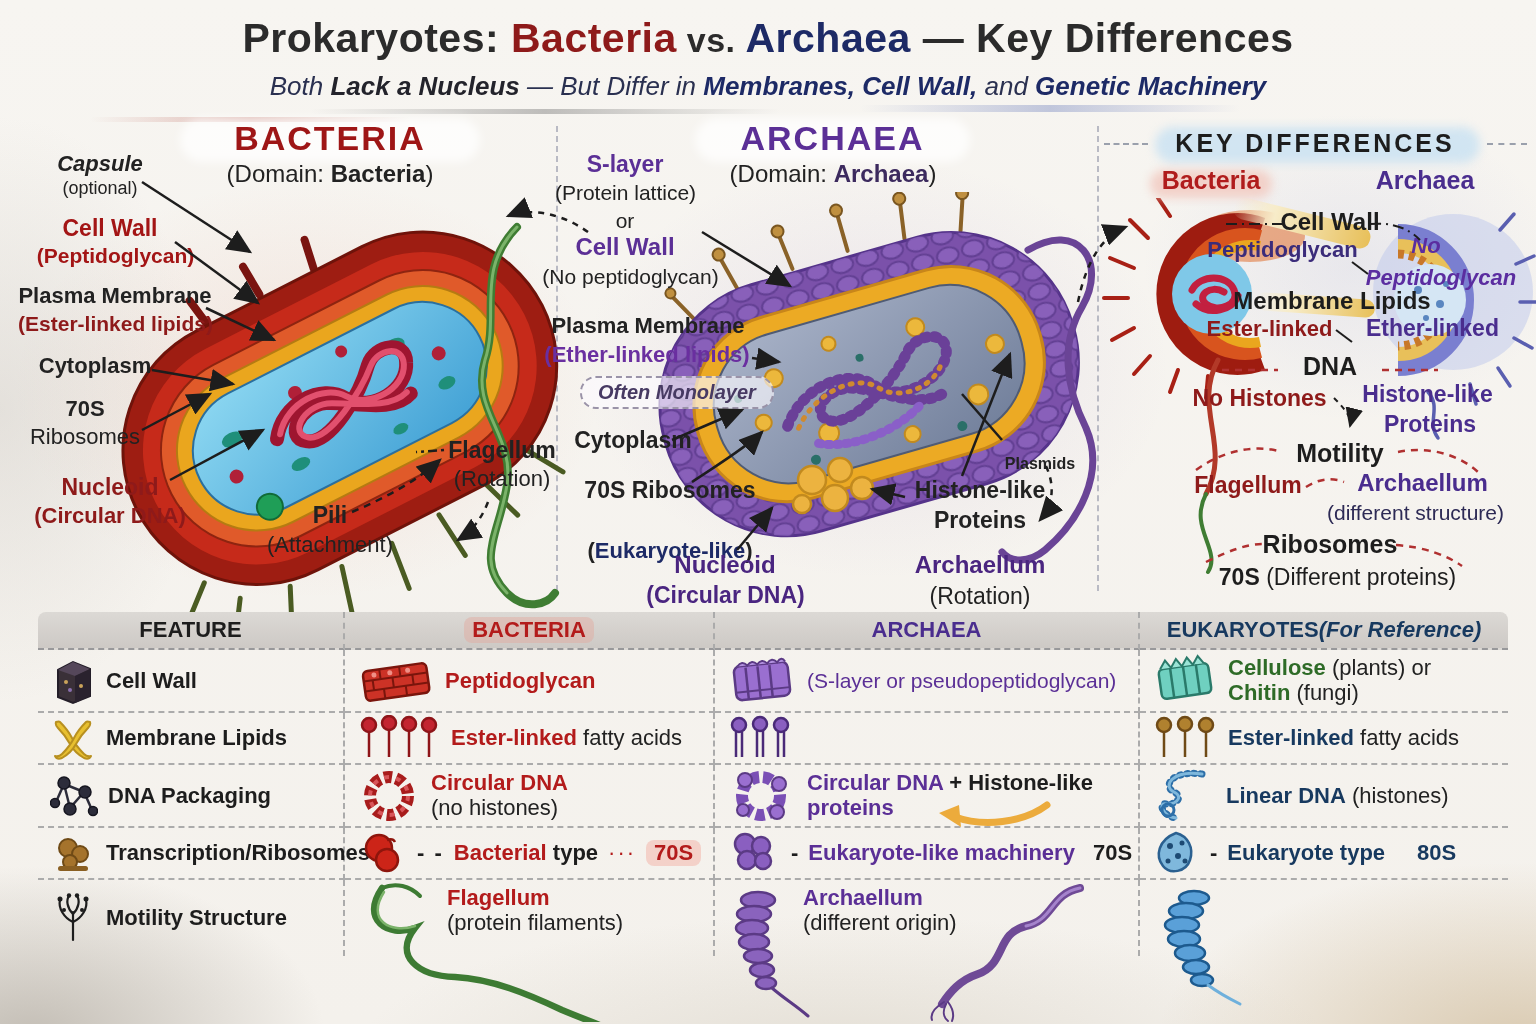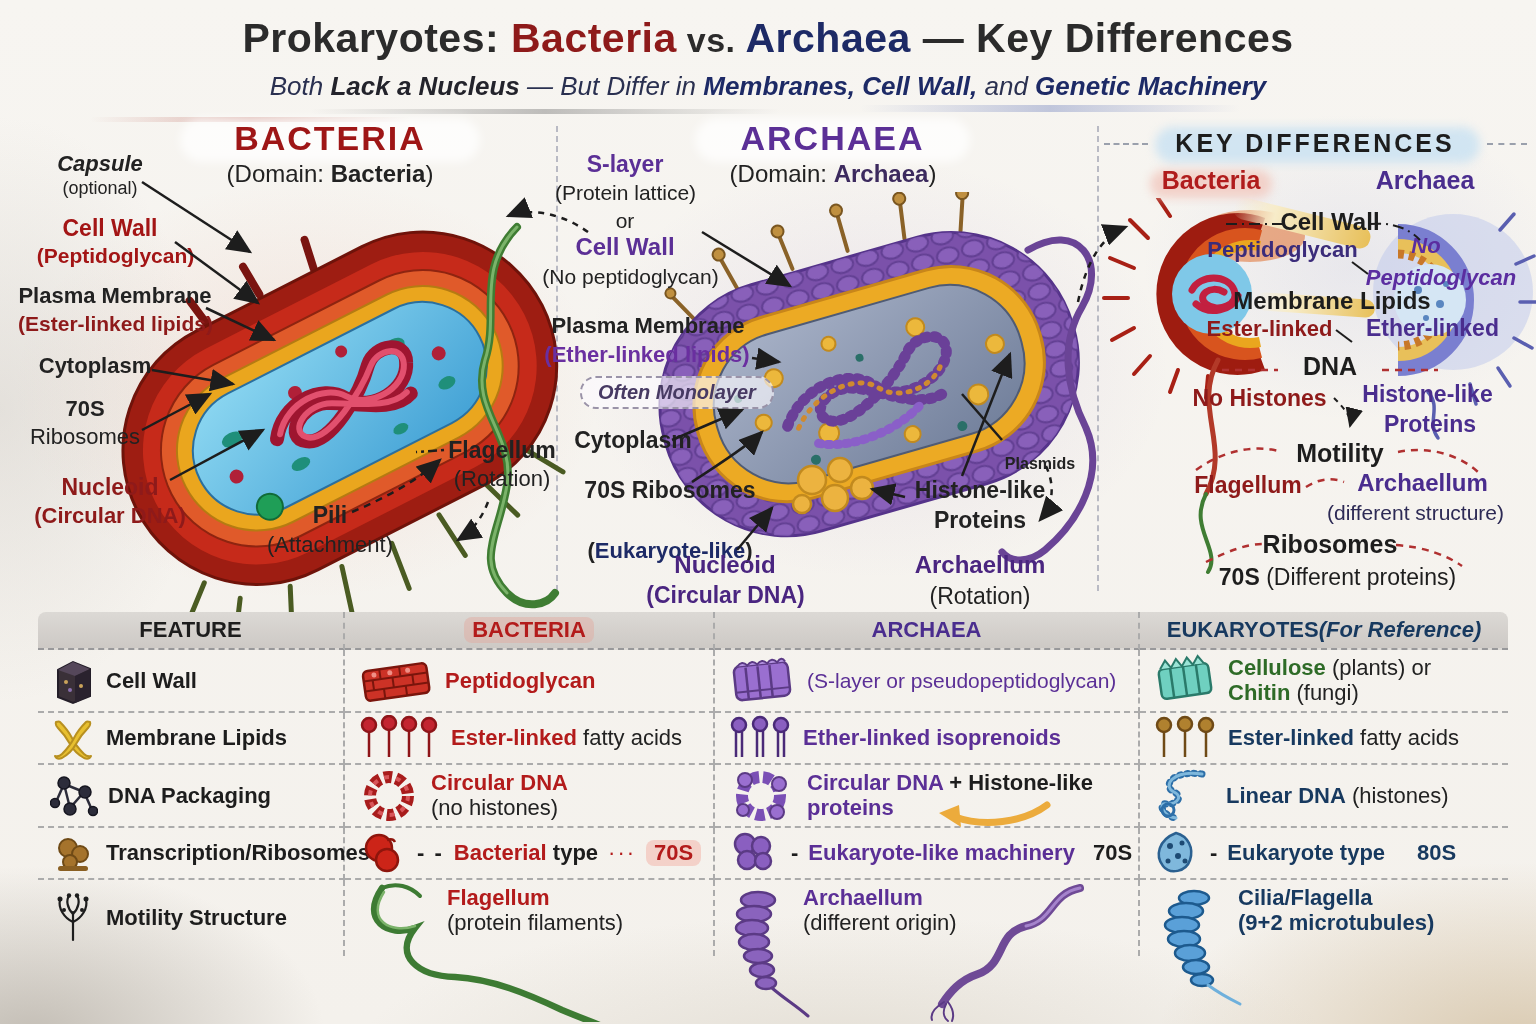--- a/index.html
+++ b/index.html
@@ -468,21 +468,20 @@
             <circle cx="33" cy="9" r="7"></circle>
             <circle cx="54" cy="10" r="7"></circle>
           <line x1="9" y1="17" x2="9" y2="42"></line>
             <line x1="15" y1="17" x2="15" y2="42"></line>
           <line x1="30" y1="16" x2="30" y2="42"></line>
             <line x1="36" y1="16" x2="36" y2="42"></line>
           <line x1="51" y1="17" x2="51" y2="42"></line>
             <line x1="57" y1="17" x2="57" y2="42"></line>
         </g>
       </svg>
-      <span class="b" style="color:#5b2f96">Ether-linked isoprenoids</span>
     </div>
     <div class="td">
       <svg class="ico" width="66" height="46" viewBox="0 0 66 46">
         <g stroke="#6f4a16" stroke-width="2.5" fill="#b0812f">
           <circle cx="12" cy="10" r="7"></circle>
             <circle cx="33" cy="9" r="7"></circle>
             <circle cx="54" cy="10" r="7"></circle>
           <line x1="12" y1="17" x2="12" y2="42"></line>
             <line x1="33" y1="16" x2="33" y2="42"></line>
             <line x1="54" y1="17" x2="54" y2="42"></line>
@@ -622,26 +621,20 @@
         <span class="b bred">Flagellum</span>
         <span>(protein filaments)</span>
       </div>
     </div>
     <div class="td cr lastrow" style="padding-left:88px;align-items:flex-start;padding-top:6px;">
       <div class="stack">
         <span class="b" style="color:#5b2f96">Archaellum</span>
         <span>(different origin)</span>
       </div>
     </div>
-    <div class="td lastrow" style="padding-left:98px;align-items:flex-start;padding-top:6px;">
-      <div class="stack">
-        <span class="b tnavy">Cilia/Flagella</span>
-        <span class="b tnavy">(9+2 microtubules)</span>
-      </div>
-    </div>
   </div>
 
   <svg class="abs" style="left:360px;top:880px;" width="300" height="142" viewBox="0 0 300 142">
     <path d="M22,8 C0,40 28,58 55,48 C33,76 58,96 95,97 C132,99 168,114 202,130 C228,141 250,148 268,158" fill="none" stroke="#3d7b33" stroke-width="6.5" stroke-linecap="round"></path>
     <path d="M22,8 C36,2 50,6 60,16" fill="none" stroke="#3d7b33" stroke-width="4" stroke-linecap="round"></path>
     <path d="M24,12 C6,40 30,54 55,46" fill="none" stroke="#7bb36a" stroke-width="2.5" stroke-linecap="round"></path>
   </svg>
   <svg class="abs" style="left:728px;top:886px;" width="90" height="136" viewBox="0 0 90 136">
     <g fill="#8a63bd" stroke="#5b3a85" stroke-width="2.5">
       <ellipse cx="30" cy="14" rx="17" ry="8"></ellipse>

